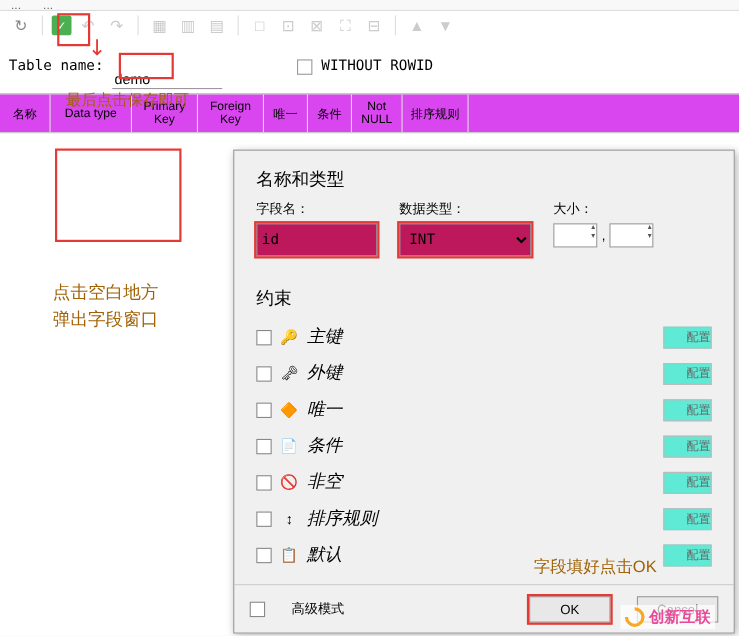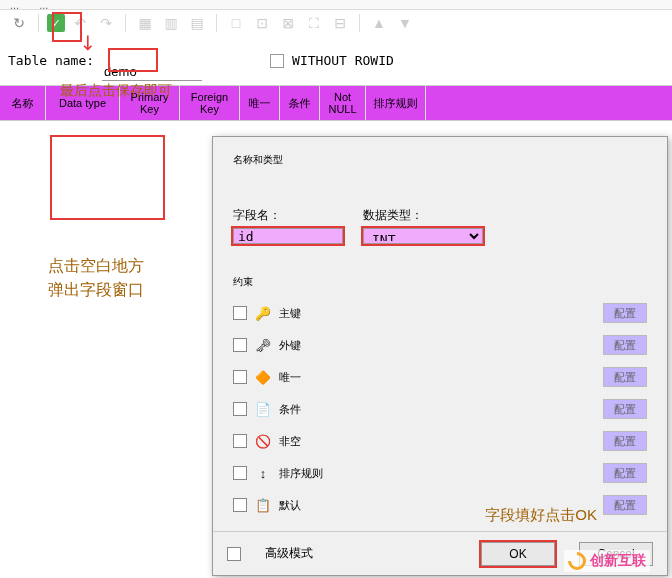--- a/index.html
+++ b/index.html
@@ -32,35 +32,35 @@
 
 
 .dlg { position: absolute; left: 212px; top: 136px; width: 456px; height: 440px; background: #f0f0f0; border: 1px solid #999; box-shadow: 2px 2px 8px rgba(0,0,0,.3); }
 .dlg-title { height: 32px; background: #fff; display: flex; align-items: center; padding: 0 10px; border-bottom: 1px solid #ddd; }
 .dlg-title .ic { width: 16px; height: 16px; background: #2196f3; margin-right: 8px; }
 .dlg-title .t { flex: 1; font-size: 13px; }
 .dlg-title .help { font-size: 16px; margin-right: 16px; color: #555; }
 .dlg-title .close { font-size: 16px; color: #333; }
 
 .dlg-body { padding: 10px 20px; }
-.sect-title { font-size: 10px; margin: 6px 0 8px; }
+.sect-title { font-size: 16px; margin: 6px 0 8px; }
 .field-row { display: flex; gap: 20px; }
-.field-col label { font-size: 12px; display: block; margin-bottom: 4px; margin-top: 32px; }
-.field-col input, .field-col select { font-family: monospace; font-size: 13px; padding: 2px 4px; border: 1px solid #999; background: #f0abfc; height: 16px; }
+.field-col label { font-size: 12px; display: block; margin-bottom: 4px; }
+.field-col input, .field-col select { font-family: monospace; font-size: 13px; padding: 2px 4px; border: 1px solid #999; background: #be185d; height: 30px; }
 .red-outline { outline: 2px solid #e53935; }
 .size-group { display: flex; align-items: center; gap: 4px; }
 .spinner { width: 40px; height: 22px; border: 1px solid #999; background: #fff; position: relative; }
 .spinner::after { content: "▴\A▾"; white-space: pre; position: absolute; right: 1px; top: -1px; font-size: 7px; line-height: 8px; color: #555; }
 
 .constraints { margin-top: 28px; }
 .crow { display: flex; align-items: center; padding: 6px 0; gap: 8px; }
 .crow .cb { width: 14px; height: 14px; border: 1px solid #888; background: #fff; }
 .crow .ci { width: 16px; text-align: center; font-size: 13px; }
-.crow .cl { flex: 1; font-size: 11px; }
-.crow .cfg { width: 44px; height: 20px; background: #c4b5fd; border: 1px solid #bbb; font-size: 11px; text-align: center; line-height: 18px; color: #666; }
+.crow .cl { flex: 1; font-size: 16px; font-style: italic; }
+.crow .cfg { width: 44px; height: 20px; background: #5eead4; border: 1px solid #bbb; font-size: 11px; text-align: right; line-height: 18px; color: #666; }
 
 .dlg-foot { position: absolute; left: 0; right: 0; bottom: 0; border-top: 1px solid #ccc; height: 44px; display: flex; align-items: center; padding: 0 14px; gap: 24px; }
 .dlg-foot .cb { width: 14px; height: 14px; border: 1px solid #888; background: #fff; }
 .dlg-foot .adv { flex: 1; font-size: 12px; }
 .dlg-foot button { width: 74px; height: 24px; background: #e8e8e8; border: 1px solid #999; font-size: 12px; }
 .ok-box { outline: 2px solid #e53935; }
 
 .logo { position: absolute; right: 22px; bottom: 6px; display: flex; align-items: center; gap: 4px; font-size: 14px; font-weight: bold; color: #ec4899; background: rgba(255,255,255,.7); padding: 2px 4px; }
 .logo .dot { width: 18px; height: 18px; border: 3px solid #f9a825; border-radius: 50%; border-left-color: transparent; transform: rotate(45deg); }
 </style>
@@ -126,20 +126,28 @@
     <div class="sect-title">名称和类型</div>
     <div class="field-row">
       <div class="field-col">
         <label>字段名：</label>
         <input class="red-outline" style="width: 110px;" value="id">
       </div>
       <div class="field-col">
         <label>数据类型：</label>
         <select class="red-outline" style="width:120px"><option>INT</option></select>
       </div>
+      <div class="field-col">
+        <label>大小：</label>
+        <div class="size-group">
+          <div class="spinner"></div>
+          <span>,</span>
+          <div class="spinner"></div>
+        </div>
+      </div>
     </div>
 
     <div class="constraints">
       <div class="sect-title">约束</div>
       <div id="clist">
           <div class="crow">
             <span class="cb"></span>
             <span class="ci">🔑</span>
             <span class="cl">主键</span>
             <span class="cfg">配置</span>

